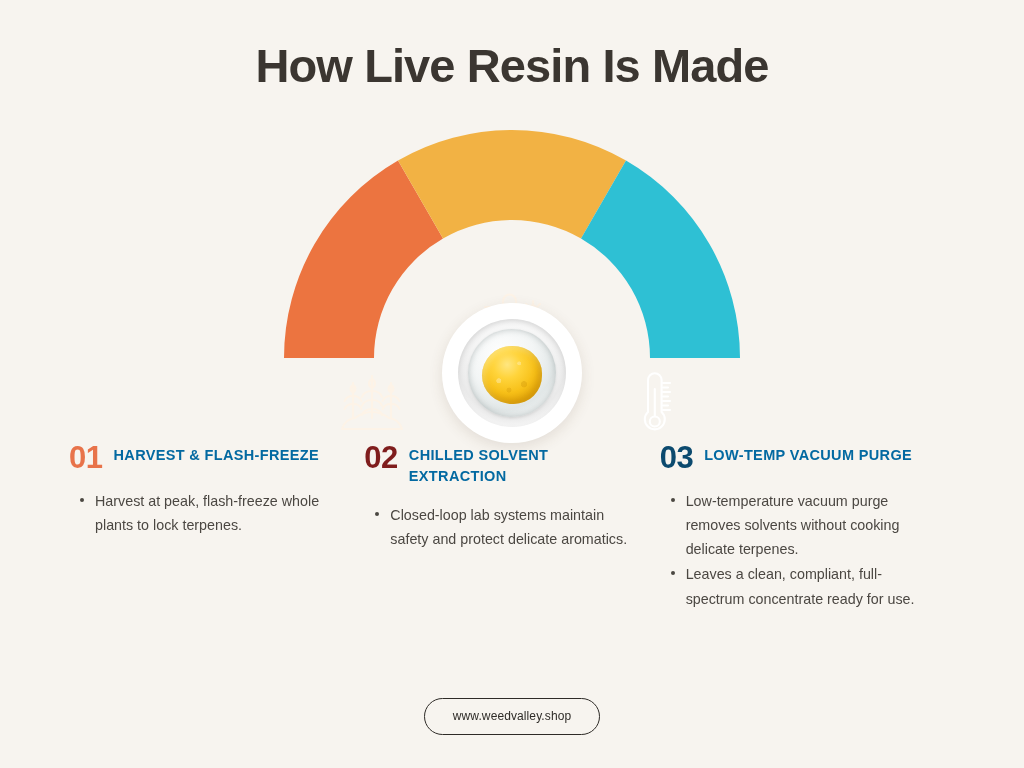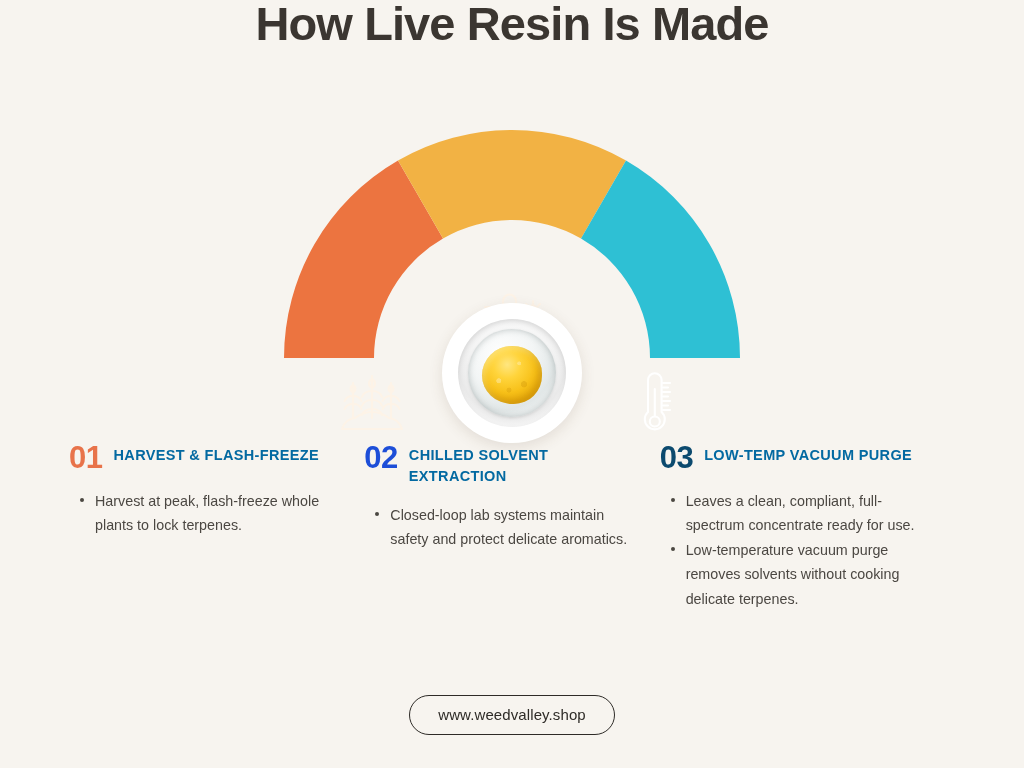--- a/index.html
+++ b/index.html
@@ -17,20 +17,21 @@
     position: relative;
   }
 
   
   .title {
     text-align: center;
     font-size: 47px;
     font-weight: bold;
     letter-spacing: -0.9px;
     color: #3B3631;
+    padding-top: 42px;
     line-height: 1;
   }
 
   
   .arc-wrap {
     position: absolute;
     left: 0;
     top: 120px;
     width: 1024px;
     height: 300px;
@@ -174,21 +175,21 @@
     left: 0;
     bottom: 33px;
     width: 1024px;
     display: flex;
     justify-content: center;
   }
   .url-badge {
     border: 1.6px solid #2E2B27;
     border-radius: 22px;
     padding: 10px 28px 11px;
-    font-size: 15px;
+    font-size: 12px;
     letter-spacing: 0.1px;
     color: #2E2B27;
     background: transparent;
   }
 </style>
 </head>
 <body>
 
 <h1 class="title">How Live Resin Is Made</h1>
 
@@ -268,36 +269,36 @@
       <span class="step-num" style="color:#E8734A">01</span>
       <span class="step-title">HARVEST &amp; FLASH-FREEZE</span>
     </div>
     <ul class="step-list">
       <li>Harvest at peak, flash-freeze whole plants to lock terpenes.</li>
     </ul>
   </div>
 
   <div class="step">
     <div class="step-head">
-      <span class="step-num" style="color:#1d4ed8">02</span>
+      <span class="step-num" style="color:#7f1d1d">02</span>
       <span class="step-title">CHILLED SOLVENT EXTRACTION</span>
     </div>
     <ul class="step-list">
       <li>Closed-loop lab systems maintain safety and protect delicate aromatics.</li>
     </ul>
   </div>
 
   <div class="step">
     <div class="step-head">
       <span class="step-num" style="color:#0c4a6e">03</span>
       <span class="step-title">LOW-TEMP VACUUM PURGE</span>
     </div>
     <ul class="step-list">
+      <li>Low-temperature vacuum purge removes solvents without cooking delicate terpenes.</li>
       <li>Leaves a clean, compliant, full-spectrum concentrate ready for use.</li>
-      <li>Low-temperature vacuum purge removes solvents without cooking delicate terpenes.</li>
     </ul>
   </div>
 
 </div>
 
 <div class="footer">
   <div class="url-badge">www.weedvalley.shop</div>
 </div>
 
 </body></html>

